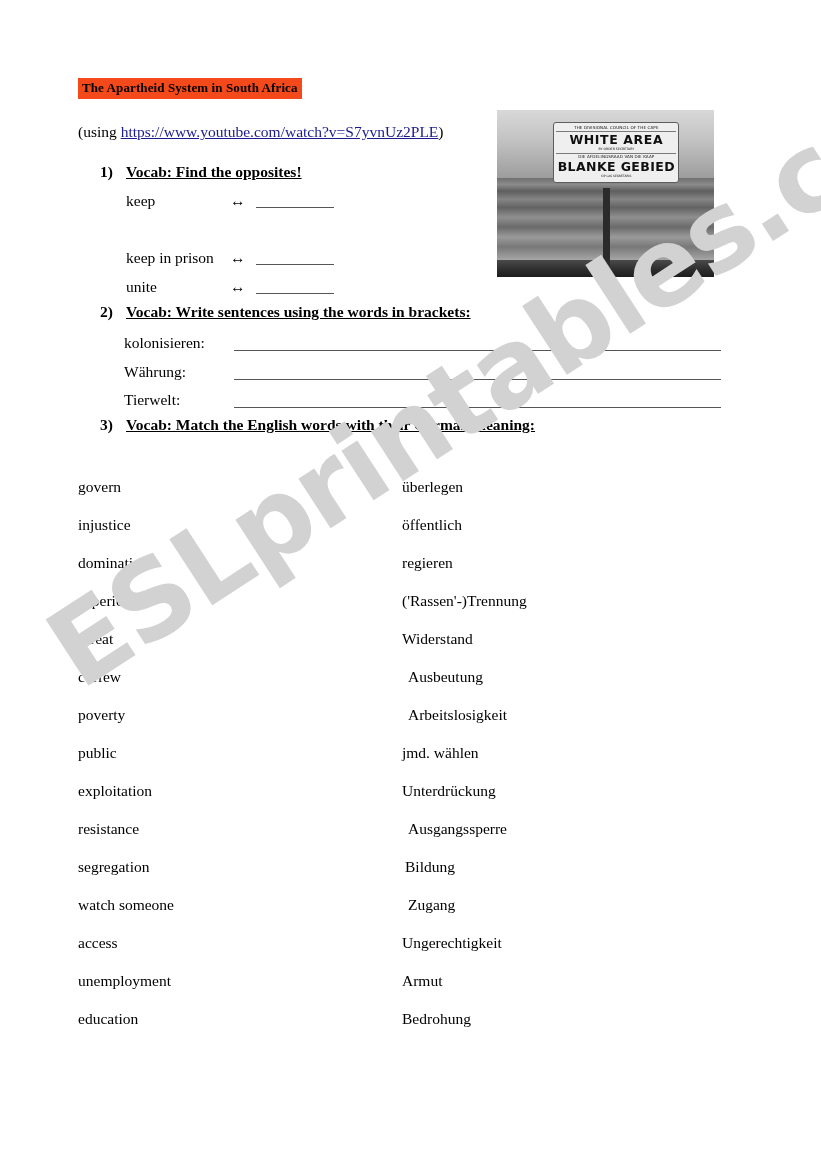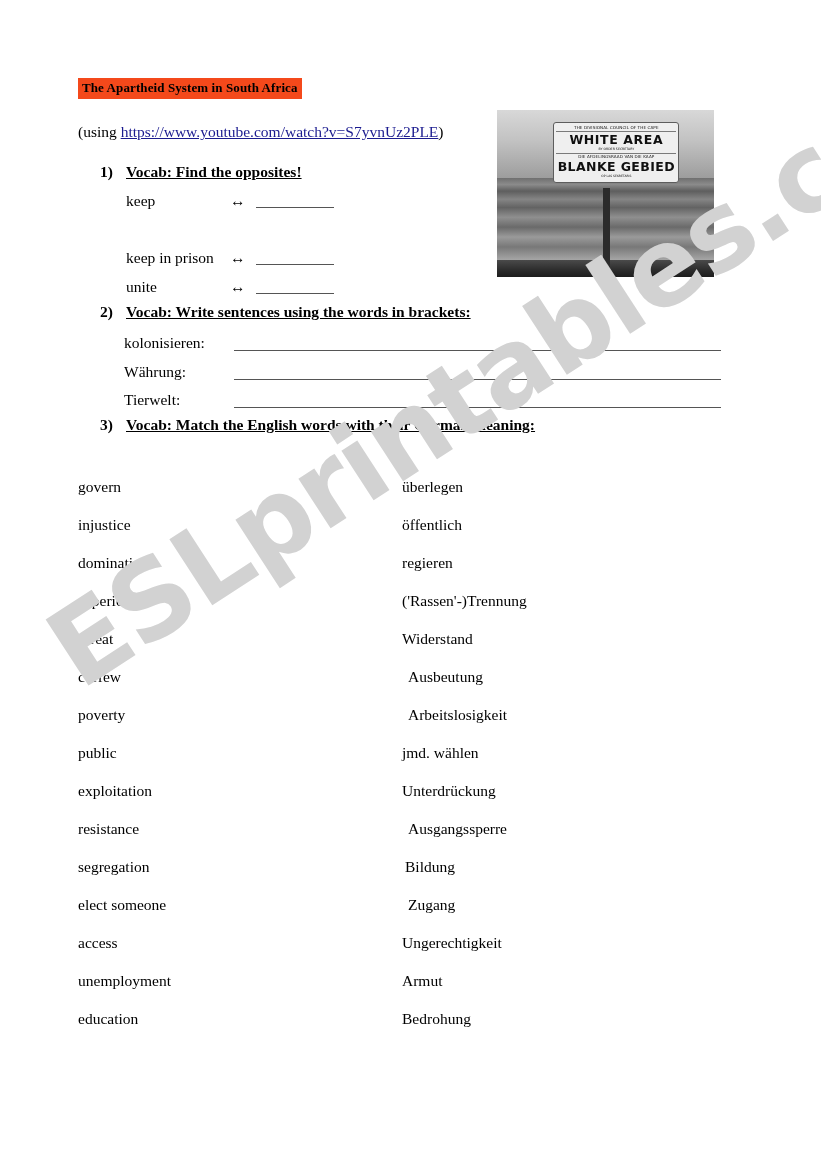--- a/index.html
+++ b/index.html
@@ -303,21 +303,21 @@
   <div class="match-item col-en" style="top:517px;">injustice</div>
   <div class="match-item col-en" style="top:555px;">domination</div>
   <div class="match-item col-en" style="top:593px;">superior</div>
   <div class="match-item col-en" style="top:631px;">threat</div>
   <div class="match-item col-en" style="top:669px;">curfew</div>
   <div class="match-item col-en" style="top:707px;">poverty</div>
   <div class="match-item col-en" style="top:745px;">public</div>
   <div class="match-item col-en" style="top:783px;">exploitation</div>
   <div class="match-item col-en" style="top:821px;">resistance</div>
   <div class="match-item col-en" style="top:859px;">segregation</div>
-  <div class="match-item col-en" style="top:897px;">elect someone</div>
+  <div class="match-item col-en" style="top:897px;">watch someone</div>
   <div class="match-item col-en" style="top:935px;">access</div>
   <div class="match-item col-en" style="top:973px;">unemployment</div>
   <div class="match-item col-en" style="top:1011px;">education</div>
 
   <div class="match-item" style="left:402px; top:479px;text-align:center;">überlegen</div>
   <div class="match-item" style="left:402px; top:517px;">öffentlich</div>
   <div class="match-item" style="left:402px; top:555px;">regieren</div>
   <div class="match-item" style="left:402px; top:593px;">('Rassen'-)Trennung</div>
   <div class="match-item" style="left:402px; top:631px;">Widerstand</div>
   <div class="match-item" style="left:408px; top:669px;">Ausbeutung</div>

